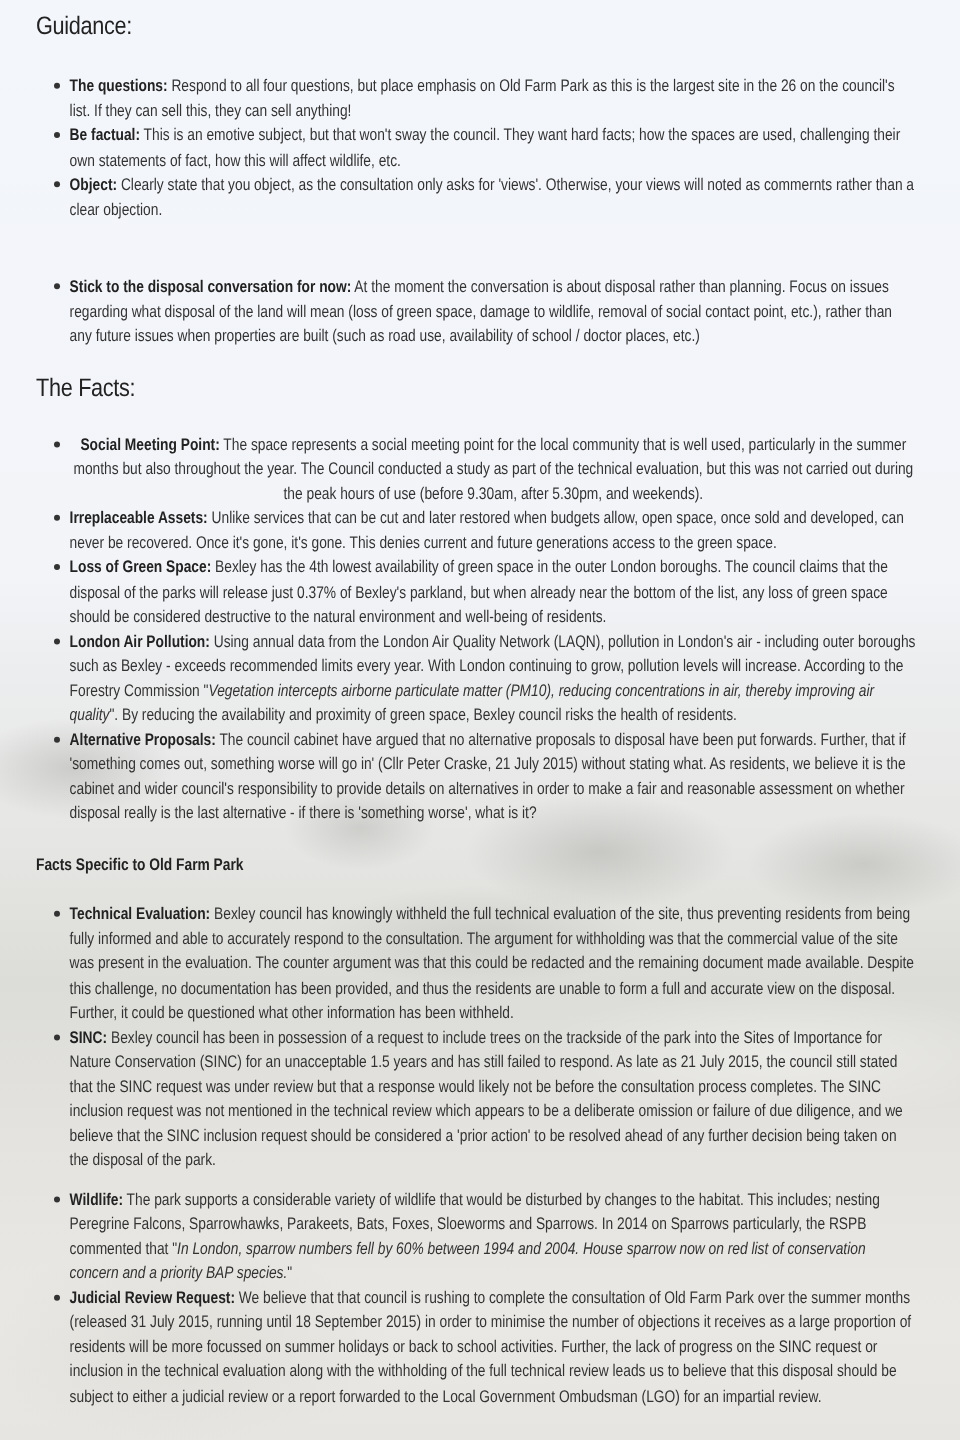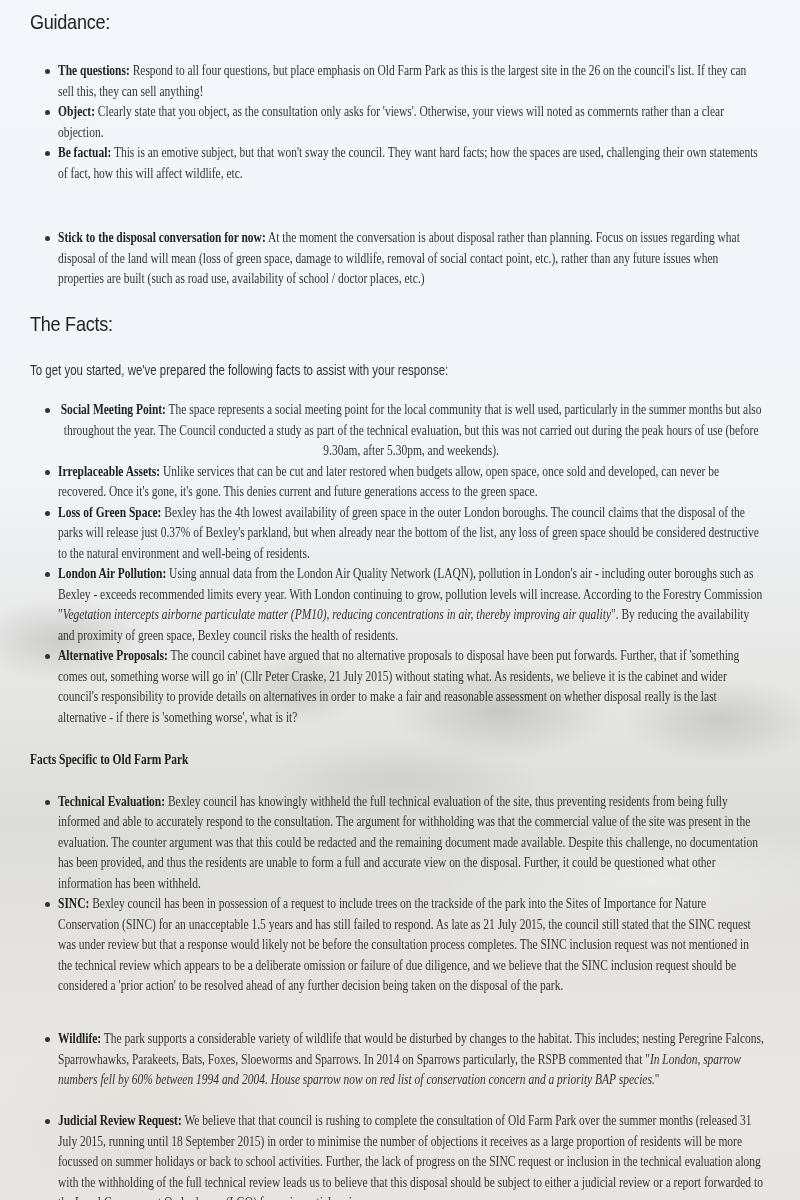--- a/index.html
+++ b/index.html
@@ -43,21 +43,21 @@
   h2.facts { margin-top: 22px; height: 28px; }
   p, li, h4 {
     font-size: 14px; line-height: 20.5px;
   }
   .narrow {
     display: block;
     transform: scaleX(0.82); transform-origin: left top;
     width: 122%;
   }
   ul {
-    list-style: none; margin: 0; padding: 0 0 0 14px; font-family: Liberation Serif, serif;
+    list-style: none; margin: 0; padding: 0 0 0 14px;
   }
   ul li { position: relative; padding-left: 14px; }
   ul li::before {
     content: ""; position: absolute; left: 1px; top: 8px;
     width: 5px; height: 5px; border-radius: 50%; background: #333;
   }
   .list-guidance { margin-top: 23px; }
   .intro { margin: 20px 0 0 0; }
   h4 { margin: 20px 0 0 0; font-weight: bold; color: #222; }
   .list-general { margin-top: 20px; }
@@ -76,56 +76,53 @@
 
 <main class="content">
 
   <section>
     <h2 class="guidance">Guidance:</h2>
     <ul class="list-guidance">
       <li style="height: 41px;">
           <span class="narrow"><b>The questions:</b><span> Respond to all four questions, but place emphasis on Old Farm Park as this is the largest site in the 26 on the council's list. If they can sell this, they can sell anything!</span></span>
         </li>
       <li style="height: 41px;">
-          <span class="narrow"><b>Object:</b><span> Clearly state that you object, as the consultation only asks for 'views'. Otherwise, your views will noted as commernts rather than a clear objection.</span></span>
+          <span class="narrow"><b>Be factual:</b><span> This is an emotive subject, but that won't sway the council. They want hard facts; how the spaces are used, challenging their own statements of fact, how this will affect wildlife, etc.</span></span>
         </li>
       <li style="height: 41px;">
-          <span class="narrow"><b>Be factual:</b><span> This is an emotive subject, but that won't sway the council. They want hard facts; how the spaces are used, challenging their own statements of fact, how this will affect wildlife, etc.</span></span>
+          <span class="narrow"><b>Object:</b><span> Clearly state that you object, as the consultation only asks for 'views'. Otherwise, your views will noted as commernts rather than a clear objection.</span></span>
         </li>
       <li style="height: 61.5px; margin-top: 44px;">
           <span class="narrow"><b>Stick to the disposal conversation for now:</b><span> At the moment the conversation is about disposal rather than planning. Focus on issues regarding what disposal of the land will mean (loss of green space, damage to wildlife, removal of social contact point, etc.), rather than any future issues when properties are built (such as road use, availability of school / doctor places, etc.)</span></span>
         </li>
     </ul>
   </section>
 
   <section>
     <h2 class="facts">The Facts:</h2>
-    <p class="intro" style="height: 20.5px;">
-        <span class="narrow">To get you started, we've prepared the following facts to assist with your response:</span>
-      </p>
 
     <ul class="list-general">
       <li style="height: 61.5px; text-align: center;">
           <span class="narrow"><b>Social Meeting Point:</b><span> The space represents a social meeting point for the local community that is well used, particularly in the summer months but also throughout the year. The Council conducted a study as part of the technical evaluation, but this was not carried out during the peak hours of use (before 9.30am, after 5.30pm, and weekends).</span></span>
         </li>
       <li style="height: 41px;">
           <span class="narrow"><b>Irreplaceable Assets:</b><span> Unlike services that can be cut and later restored when budgets allow, open space, once sold and developed, can never be recovered. Once it's gone, it's gone. This denies current and future generations access to the green space.</span></span>
         </li>
       <li style="height: 61.5px;">
           <span class="narrow"><b>Loss of Green Space:</b><span> Bexley has the 4th lowest availability of green space in the outer London boroughs. The council claims that the disposal of the parks will release just 0.37% of Bexley's parkland, but when already near the bottom of the list, any loss of green space should be considered destructive to the natural environment and well-being of residents.</span></span>
         </li>
       <li style="height: 82px;">
           <span class="narrow"><b>London Air Pollution:</b><span> Using annual data from the London Air Quality Network (LAQN), pollution in London's air - including outer boroughs such as Bexley - exceeds recommended limits every year. With London continuing to grow, pollution levels will increase. According to the Forestry Commission "</span><i>Vegetation intercepts airborne particulate matter (PM10), reducing concentrations in air, thereby improving air quality</i><span>". By reducing the availability and proximity of green space, Bexley council risks the health of residents.</span></span>
         </li>
       <li style="height: 82px;">
           <span class="narrow"><b>Alternative Proposals:</b><span> The council cabinet have argued that no alternative proposals to disposal have been put forwards. Further, that if 'something comes out, something worse will go in' (Cllr Peter Craske, 21 July 2015) without stating what. As residents, we believe it is the cabinet and wider council's responsibility to provide details on alternatives in order to make a fair and reasonable assessment on whether disposal really is the last alternative - if there is 'something worse', what is it?</span></span>
         </li>
     </ul>
 
-    <h4 class="specific" style="height: 20.5px; font-family: Liberation Serif, serif;">
+    <h4 class="specific" style="height: 20.5px;">
         <span class="narrow">Facts Specific to Old Farm Park</span>
       </h4>
     <ul class="list-specific">
       <li style="height: 102.5px;">
           <span class="narrow"><b>Technical Evaluation:</b><span> Bexley council has knowingly withheld the full technical evaluation of the site, thus preventing residents from being fully informed and able to accurately respond to the consultation. The argument for withholding was that the commercial value of the site was present in the evaluation. The counter argument was that this could be redacted and the remaining document made available. Despite this challenge, no documentation has been provided, and thus the residents are unable to form a full and accurate view on the disposal. Further, it could be questioned what other information has been withheld.</span></span>
         </li>
       <li style="height: 123px;">
           <span class="narrow"><b>SINC:</b><span> Bexley council has been in possession of a request to include trees on the trackside of the park into the Sites of Importance for Nature Conservation (SINC) for an unacceptable 1.5 years and has still failed to respond. As late as 21 July 2015, the council still stated that the SINC request was under review but that a response would likely not be before the consultation process completes. The SINC inclusion request was not mentioned in the technical review which appears to be a deliberate omission or failure of due diligence, and we believe that the SINC inclusion request should be considered a 'prior action' to be resolved ahead of any further decision being taken on the disposal of the park.</span></span>
         </li>
       <li style="height: 82px; margin-top: 12px;">

